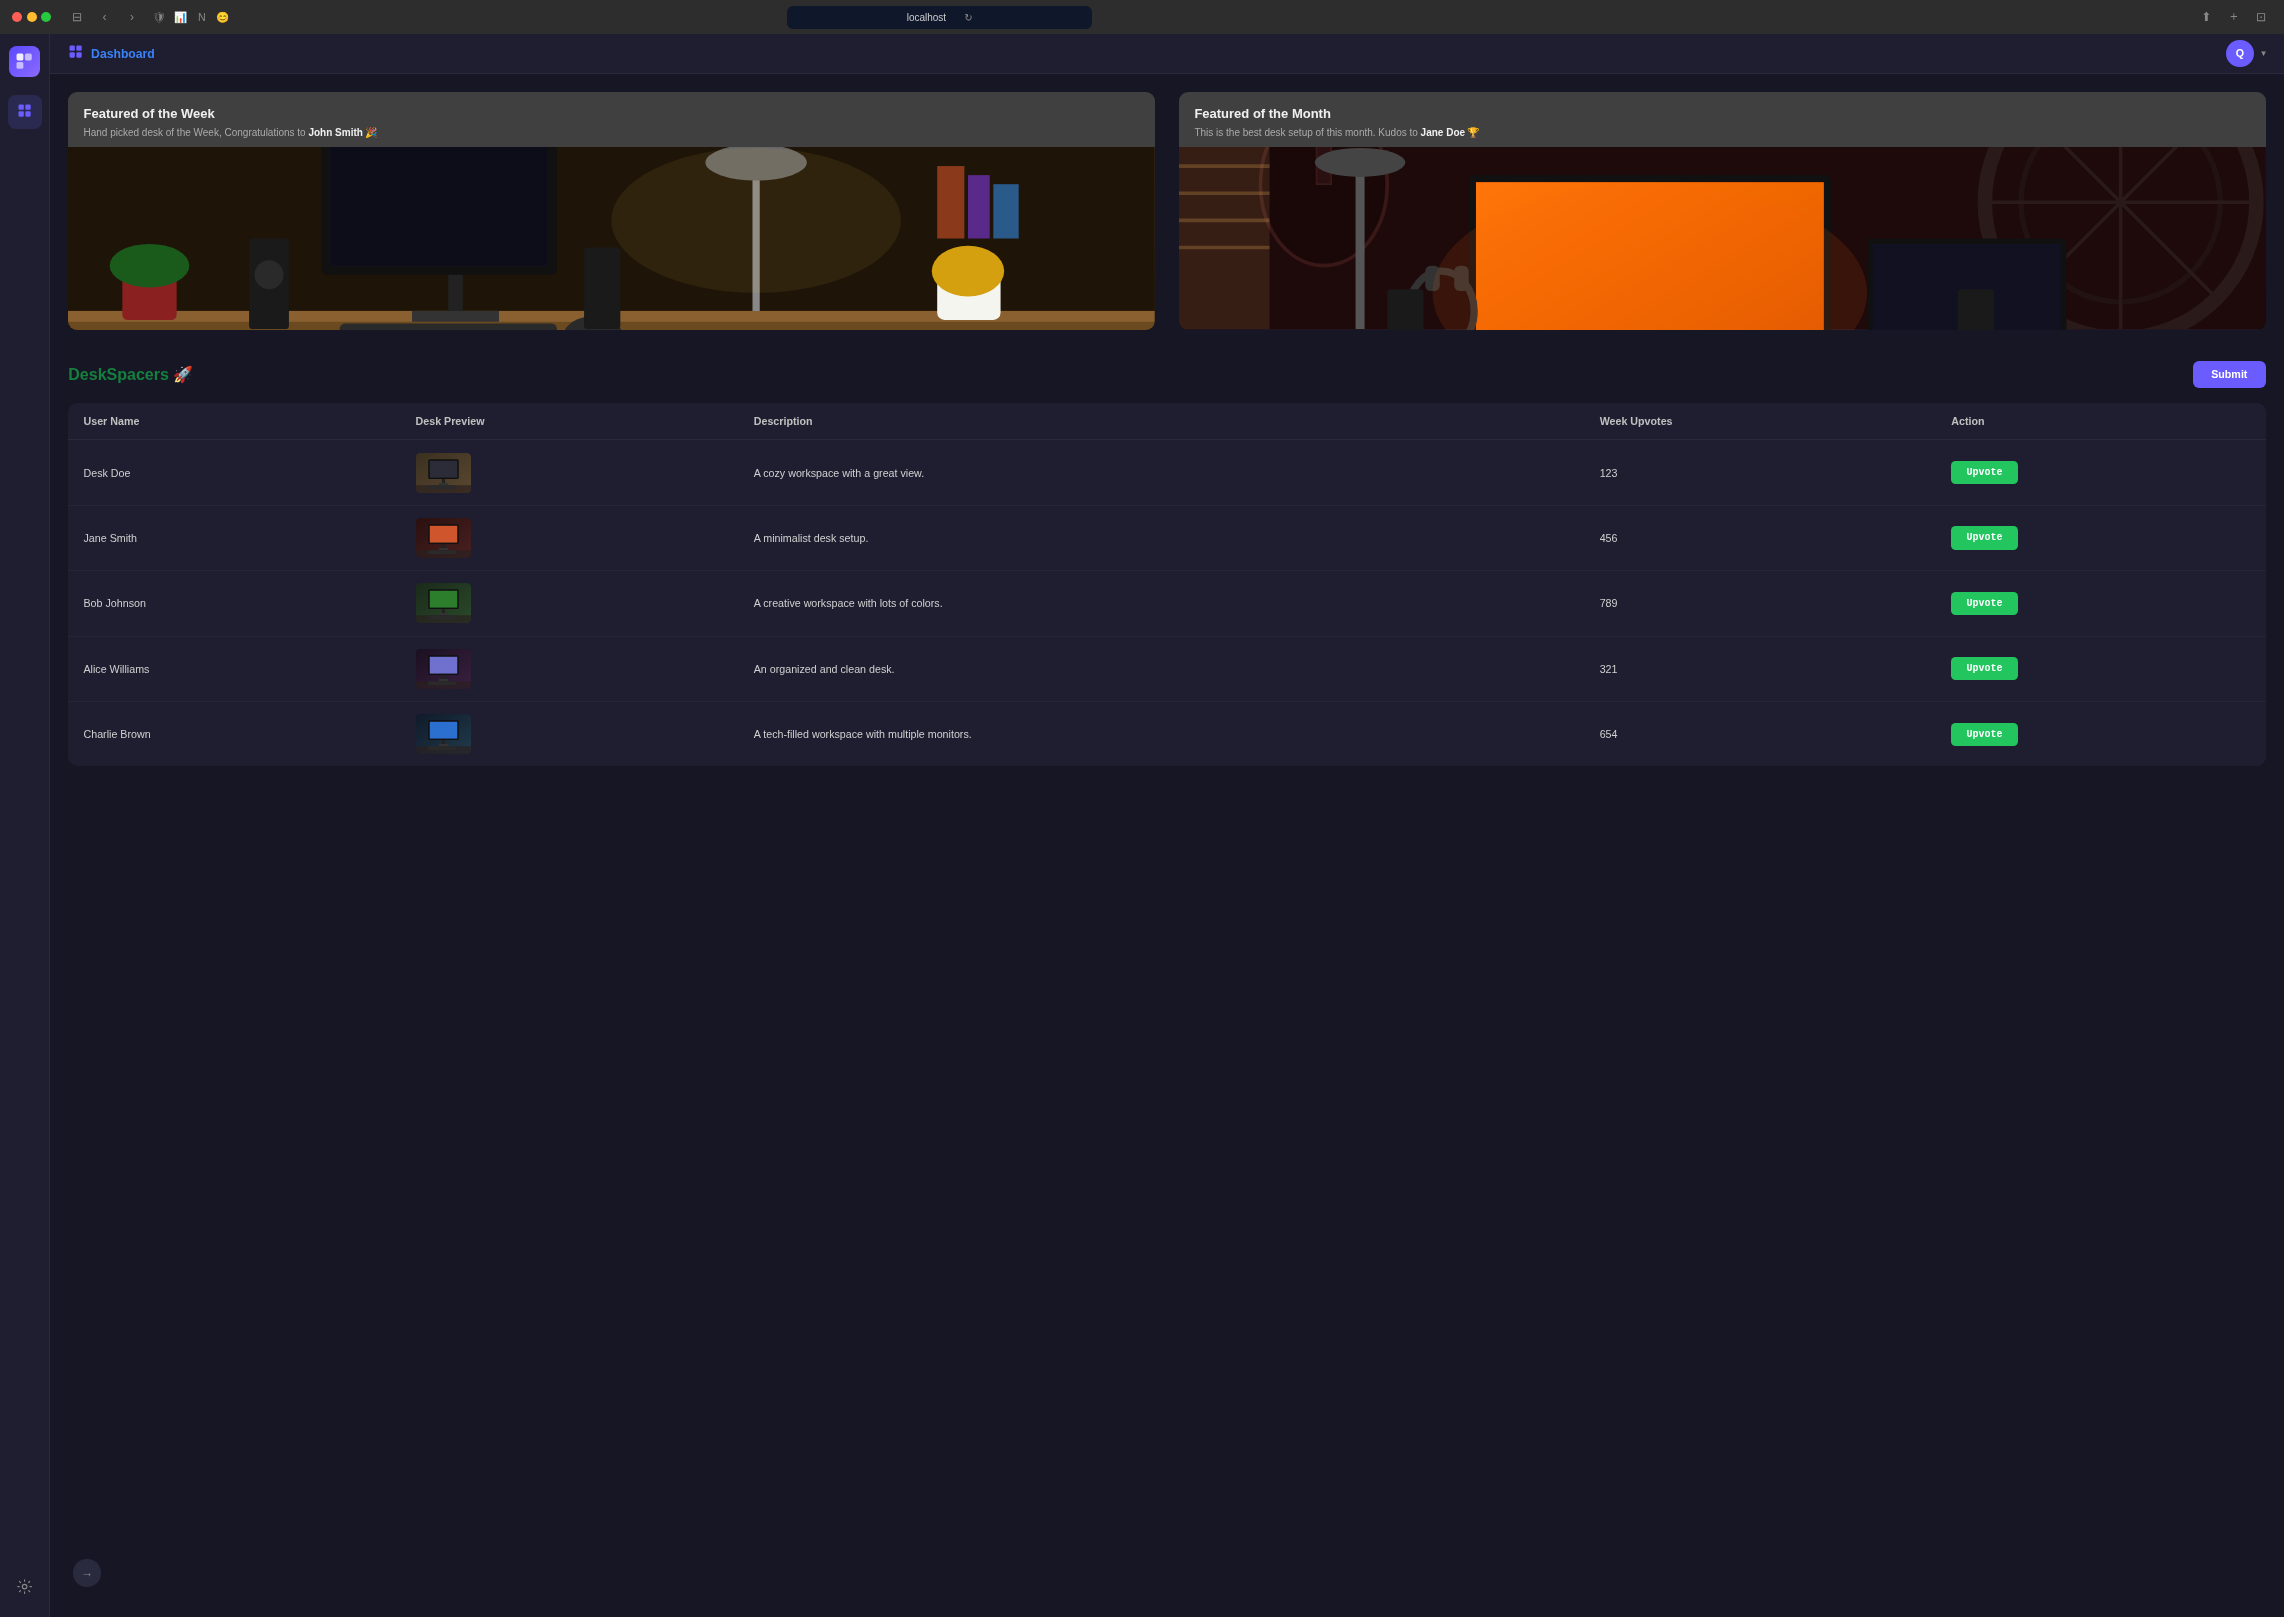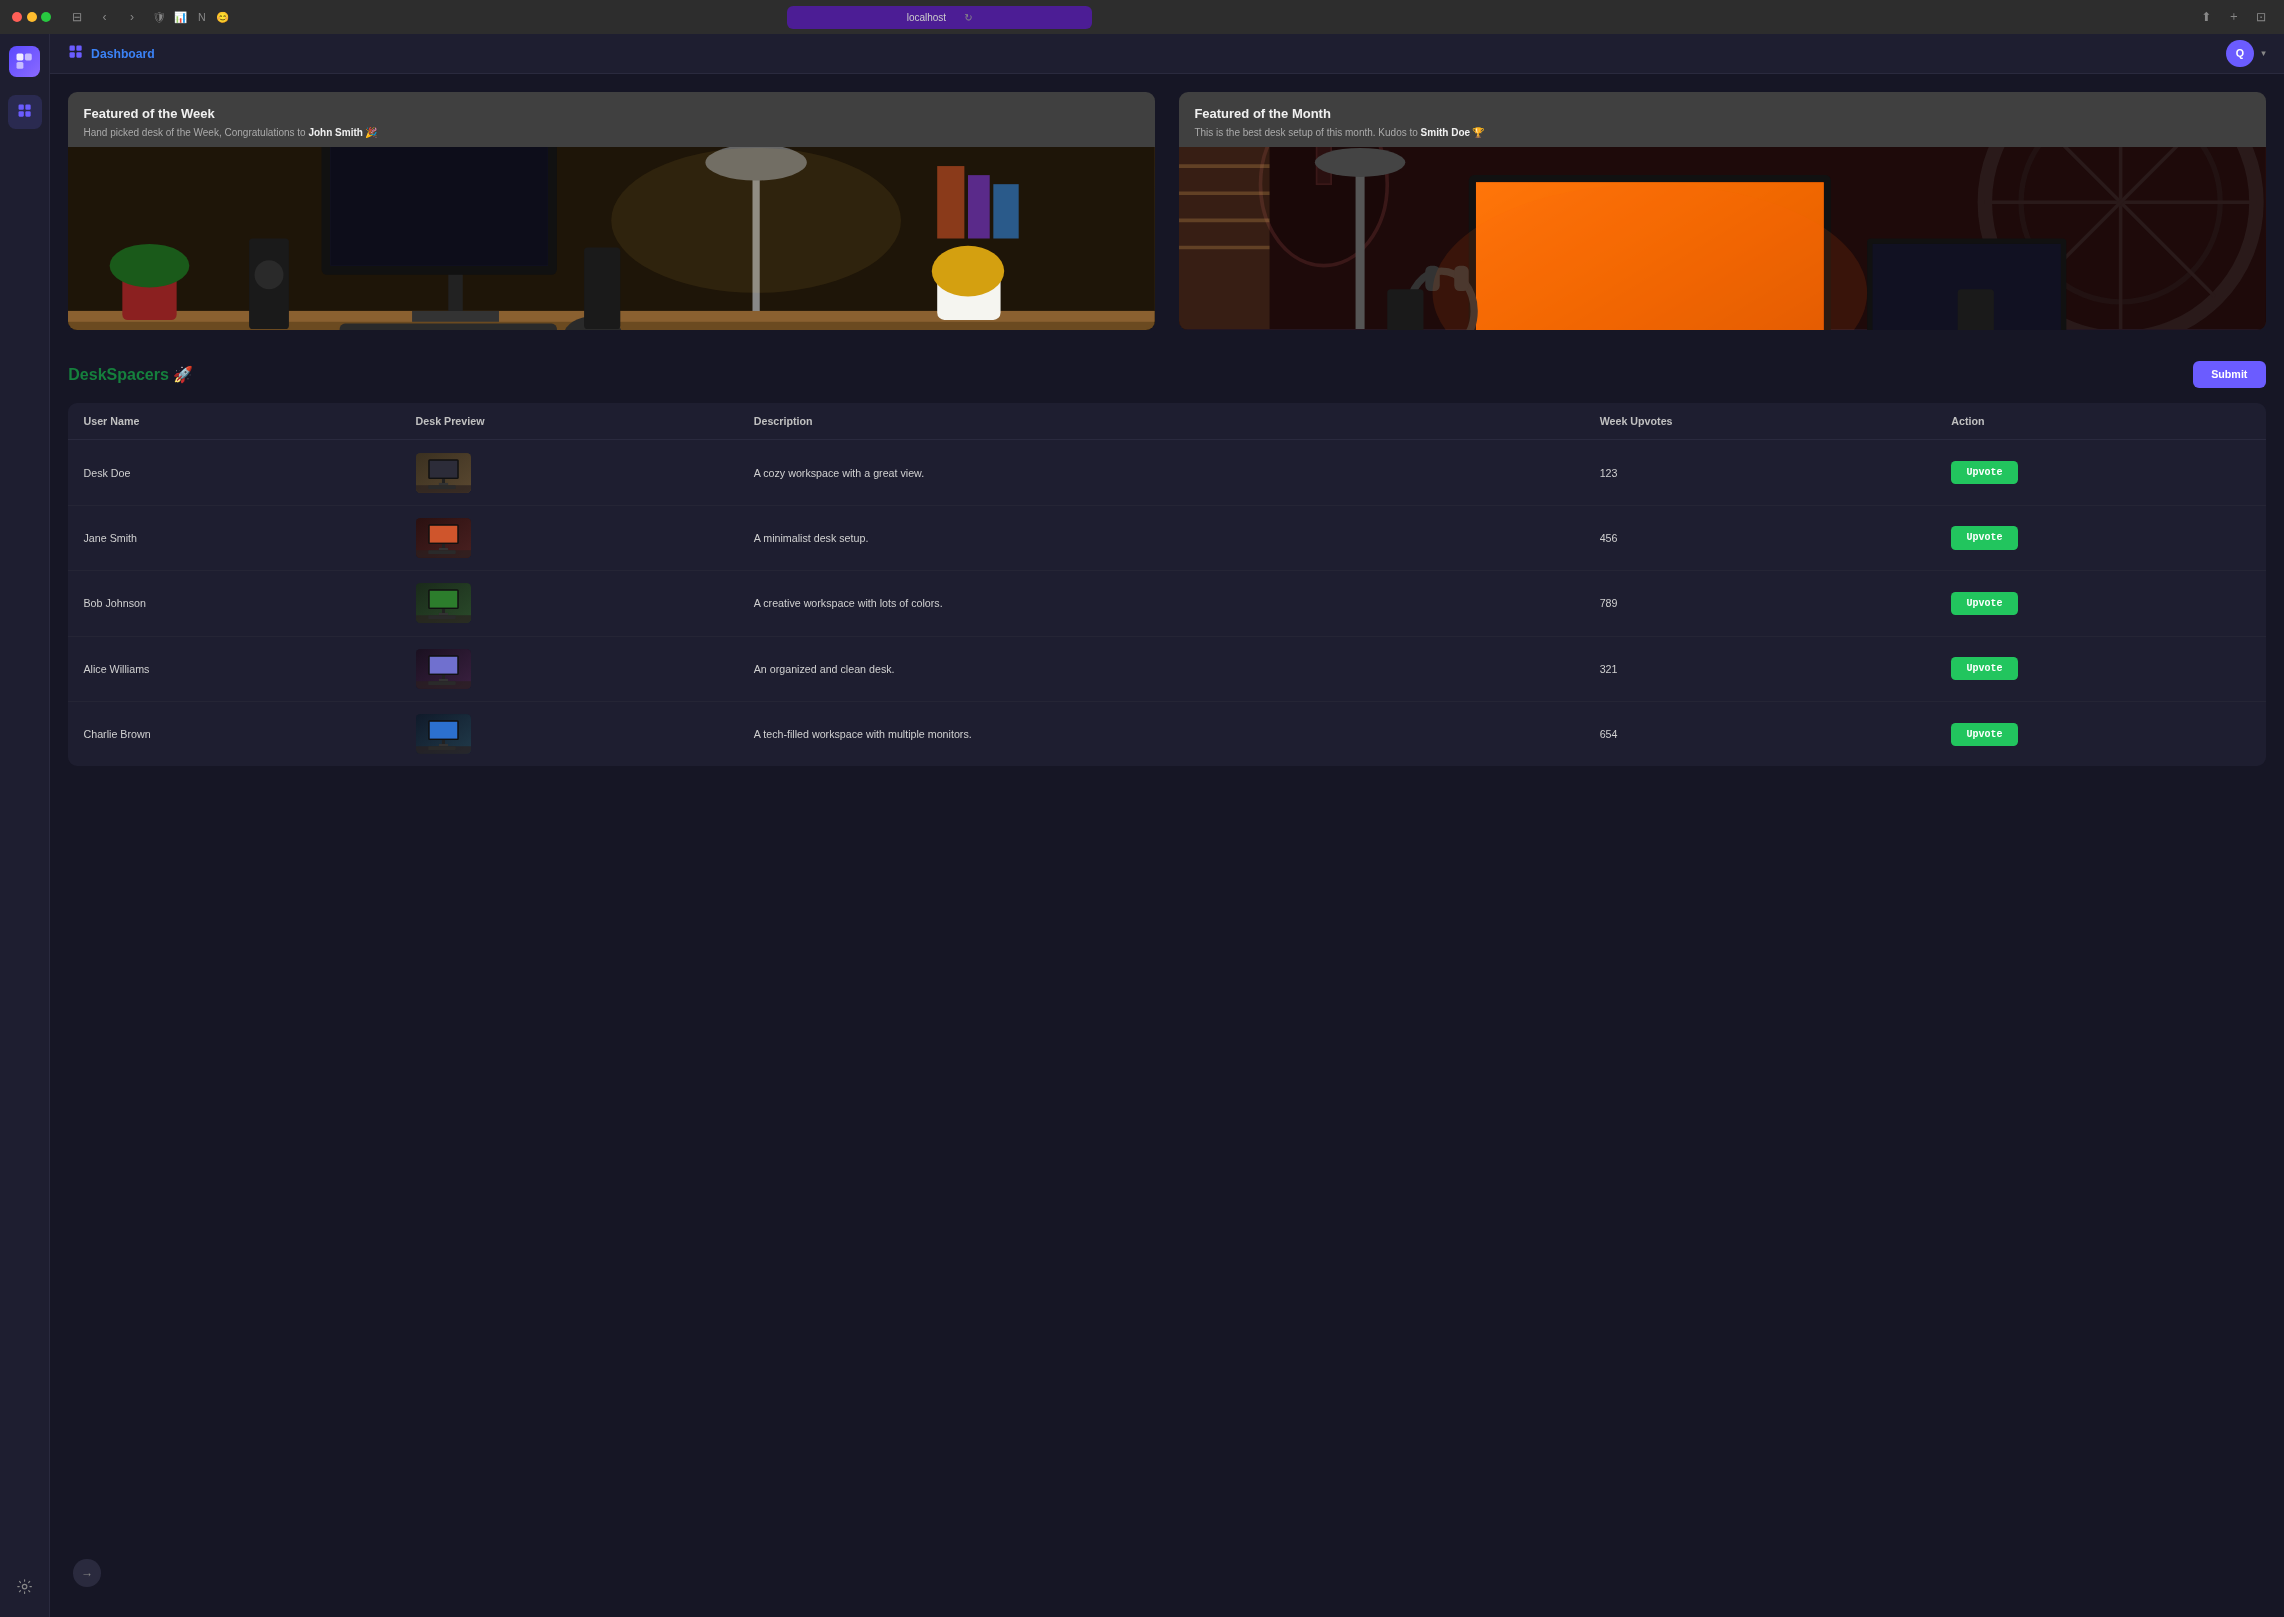--- a/index.html
+++ b/index.html
@@ -68,21 +68,21 @@
       height: 15.2px;
       color: #888;
       display: flex;
       align-items: center;
       justify-content: center;
       font-size: 10.7px;
     }
 
     .address-bar {
       flex: 1;
-      background: #4c1d95;
+      background: #0f172a;
       border-radius: 6.1px;
       height: 23px;
       display: flex;
       align-items: center;
       justify-content: center;
       gap: 18px;
       color: #ccc;
       font-size: 10px;
       max-width: 305px;
       margin: 16px auto;
@@ -557,21 +557,21 @@
 
               <ellipse cx="380" cy="110" rx="80" ry="40" fill="rgba(255,200,80,0.08)"></ellipse>
             </svg>
           </div>
         </div>
 
         <div class="featured-card">
           <div class="featured-header">
             <div class="featured-title">Featured of the Month</div>
             <div class="featured-subtitle">
-              <span>This is the best desk setup of this month. Kudos to </span><strong>Smith Doe</strong> <span>🏆</span>
+              <span>This is the best desk setup of this month. Kudos to </span><strong>Jane Doe</strong> <span>🏆</span>
             </div>
           </div>
 
           <div class="featured-scene desk-image-month">
             <svg width="100%" height="183" viewBox="0 0 600 240" preserveAspectRatio="xMidYMid slice">
 
               <rect width="600" height="240" fill="#1a0808"></rect>
 
               <ellipse cx="300" cy="100" rx="280" ry="140" fill="rgba(180,60,20,0.25)"></ellipse>
 

